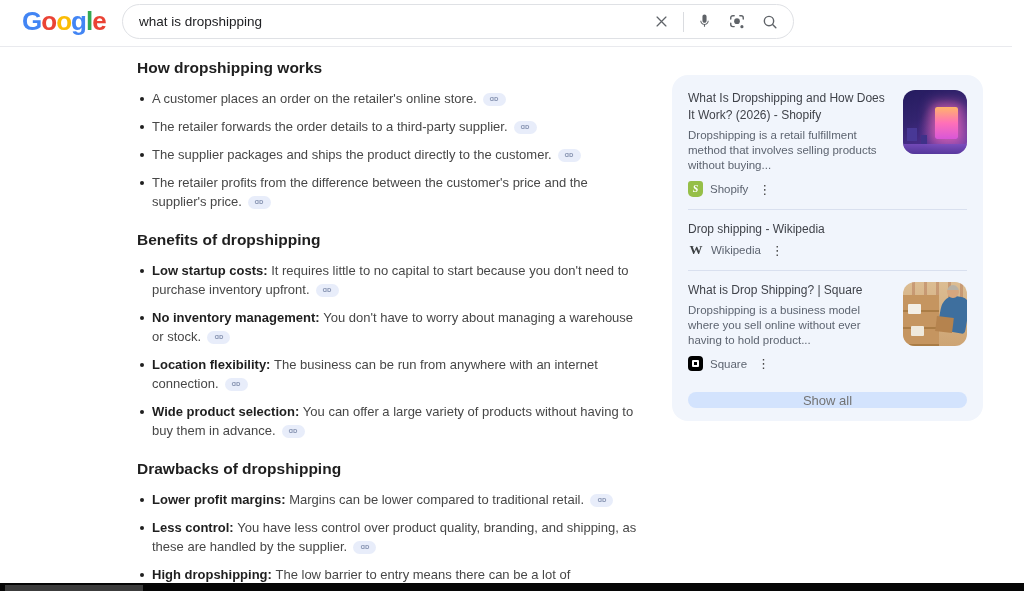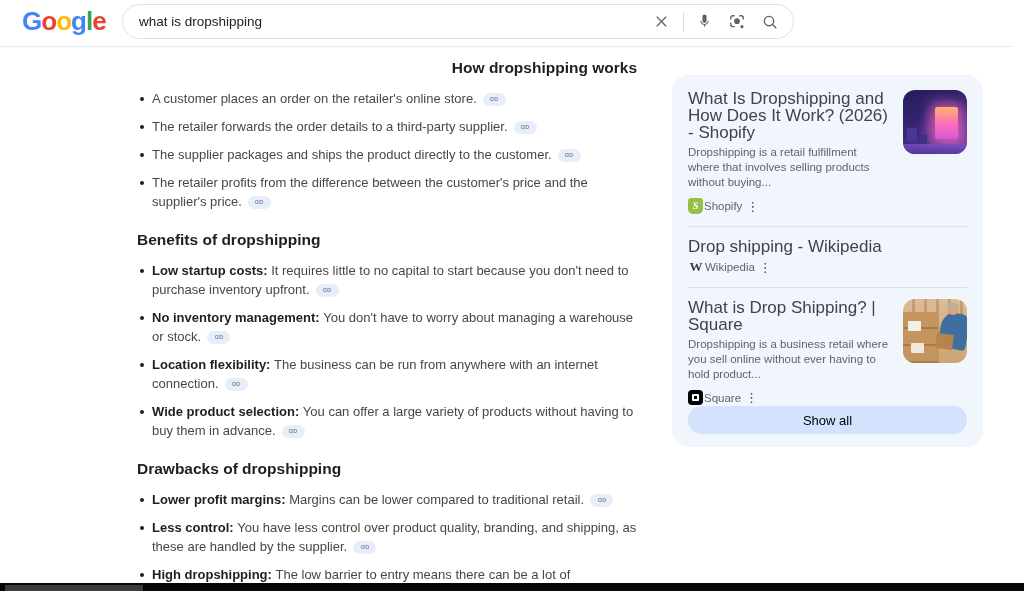--- a/index.html
+++ b/index.html
@@ -16,39 +16,39 @@
     border-radius:18px;background:#fff;display:flex;align-items:center;
     padding:0 10px 0 16px;box-sizing:border-box;}
   .search-input{flex:1;border:none;outline:none;font-size:13.5px;color:#202124;
     font-family:inherit;background:transparent;padding:0;}
   .iconbtn{width:26px;height:26px;display:flex;align-items:center;justify-content:center;
     margin-left:7px;cursor:pointer;flex-shrink:0;}
   .vdiv{width:1px;height:20px;background:#dadce0;margin-left:9px;flex-shrink:0;}
   
   .content{position:absolute;left:137px;top:59px;width:500px;}
   .section-heading{font-size:15.5px;font-weight:700;color:#1f1f1f;margin:20px 0 12px 0;}
-  .section-heading:first-child{margin-top:0;text-align:right;}
+  .section-heading:first-child{margin-top:0;}
   ul.bullets{list-style:none;margin:0;padding:0;}
   ul.bullets li{position:relative;padding-left:15px;font-size:13px;line-height:19px;
     color:#474747;margin-bottom:9px;}
   ul.bullets li::before{content:"";position:absolute;left:3px;top:8px;width:4px;height:4px;
     border-radius:50%;background:#1f1f1f;}
   ul.bullets li b{color:#1f1f1f;}
   .cite-pill{display:inline-flex;align-items:center;justify-content:center;width:23px;height:13px;
     border-radius:7px;background:#e8edfa;margin-left:6px;vertical-align:-1px;cursor:pointer;}
   .cite-pill svg{width:10px;height:10px;display:block;}
   
   .sidebar{position:absolute;left:672px;top:75px;width:311px;box-sizing:border-box;
     background:#f1f5fc;border-radius:16px;padding:15px 16px 13px;}
   .card{display:flex;gap:12px;align-items:flex-start;cursor:pointer;}
   .card-divider{height:1px;background:#d9e0ef;margin:12px 0 11px;}
   .card-text{flex:1;min-width:0;}
-  .card-title{font-size:17px;line-height:17px;color:#40434a;margin-bottom:4px;}
+  .card-title{font-size:12px;line-height:17px;color:#40434a;margin-bottom:4px;}
   .card-snippet{font-size:11.5px;line-height:15px;color:#5d6470;margin-bottom:8px;}
-  .source-row{display:flex;align-items:center;gap:1px;}
+  .source-row{display:flex;align-items:center;gap:7px;}
   .source-name{font-size:11.5px;color:#5d6470;}
   .kebab{color:#474747;font-size:13px;line-height:1;cursor:pointer;margin-left:3px;}
   .thumb{width:64px;height:64px;border-radius:12px;flex-shrink:0;position:relative;overflow:hidden;}
   
   .thumb-shopify{background:
     radial-gradient(circle at 70% 60%,rgba(255,110,200,.45),transparent 50%),
     linear-gradient(155deg,#241b5e 0%,#33246f 38%,#4b2f8e 70%,#7544b5 100%);}
   .thumb-shopify .t-door{position:absolute;left:50%;top:26%;width:36%;height:50%;
     background:linear-gradient(180deg,#ffb46a 0%,#ff70b8 50%,#d857d8 100%);
     border-radius:2px;box-shadow:0 0 12px 5px rgba(255,110,190,.55);}
@@ -76,21 +76,21 @@
   .fav-shopify::after{content:"S";position:absolute;inset:0;text-align:center;
     font:italic 700 10px/15px "Liberation Serif",serif;color:#fff;}
   .fav-wikipedia{width:16px;height:16px;}
   .fav-wikipedia::after{content:"W";font-family:"Liberation Serif",serif;font-weight:700;
     font-size:13px;color:#3c4043;}
   .fav-square{width:15px;height:15px;background:#000;border-radius:4px;}
   .fav-square .sq-mid{width:7px;height:7px;background:#fff;border-radius:1px;
     display:flex;align-items:center;justify-content:center;}
   .fav-square .sq-core{width:3px;height:3px;background:#000;}
   
-  .show-all{margin-top:1px;height:28px;border-radius:15px;background:#d3e3fd;color:#000000;
+  .show-all{margin-top:21px;height:16px;border-radius:15px;background:#d3e3fd;color:#737373;
     font-size:13px;display:flex;align-items:center;justify-content:center;cursor:pointer;}
   
   .bottom-bar{position:absolute;left:0;bottom:0;width:1024px;height:8px;background:#060606;}
   .bottom-seg{position:absolute;left:5px;bottom:0;width:138px;height:6px;background:#3c3c3c;}
 </style>
 </head>
 <body>
 
 <div class="header">
   <div class="logo"><span style="color: rgb(66, 133, 244);">G</span><span style="color: rgb(234, 67, 53);">o</span><span style="color: rgb(251, 188, 5);">o</span><span style="color: rgb(66, 133, 244);">g</span><span style="color: rgb(52, 168, 83);">l</span><span style="color: rgb(234, 67, 53);">e</span></div>
@@ -193,21 +193,21 @@
           </svg>
         </span></li>
     </ul>
   </div>
 
 <div class="sidebar">
   <div id="cards">
       <div class="card">
         <div class="card-text">
           <div class="card-title">What Is Dropshipping and How Does It Work? (2026) - Shopify</div>
-          <div class="card-snippet">Dropshipping is a retail fulfillment where that involves selling products without buying...</div>
+          <div class="card-snippet">Dropshipping is a retail fulfillment method that involves selling products without buying...</div>
           <div class="source-row">
             <span class="fav fav-shopify"></span>
             <span class="source-name">Shopify</span>
             <span class="kebab">⋮</span>
           </div>
         </div>
         <div class="thumb thumb-shopify">
           <div class="t-door"></div>
           <div class="t-box"></div>
           <div class="t-floor"></div>
@@ -221,21 +221,21 @@
             <span class="fav fav-wikipedia"></span>
             <span class="source-name">Wikipedia</span>
             <span class="kebab">⋮</span>
           </div>
         </div>
       </div>
       <div class="card-divider"></div>
       <div class="card">
         <div class="card-text">
           <div class="card-title">What is Drop Shipping? | Square</div>
-          <div class="card-snippet">Dropshipping is a business retail where you sell online without ever having to hold product...</div>
+          <div class="card-snippet">Dropshipping is a business model where you sell online without ever having to hold product...</div>
           <div class="source-row">
             <span class="fav fav-square">
               <span class="sq-mid">
                 <span class="sq-core"></span>
               </span>
             </span>
             <span class="source-name">Square</span>
             <span class="kebab">⋮</span>
           </div>
         </div>

